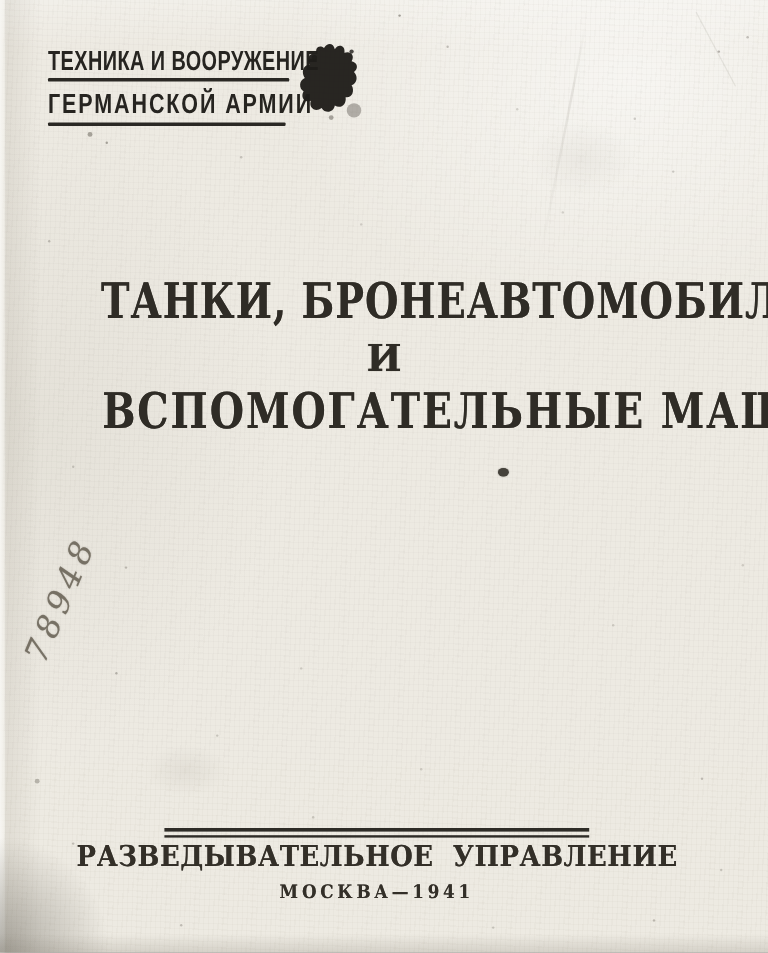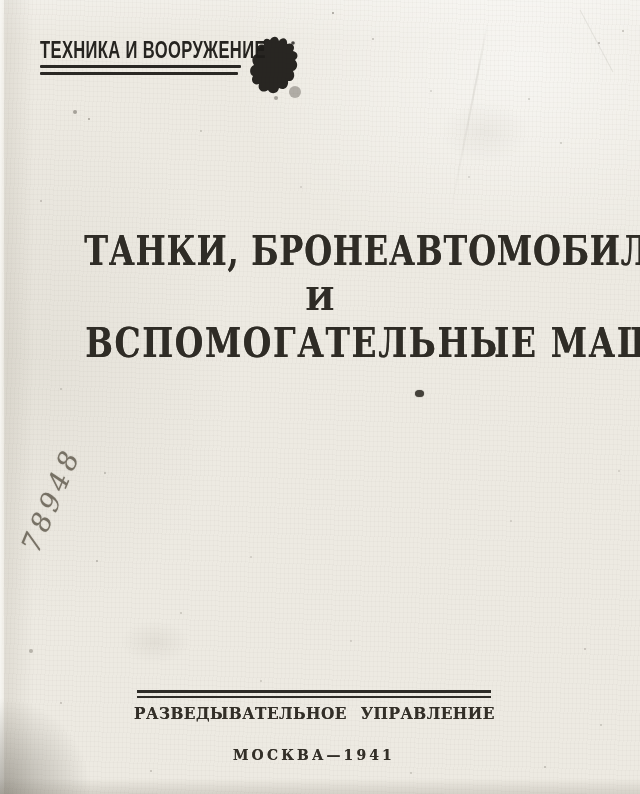--- a/index.html
+++ b/index.html
@@ -113,24 +113,24 @@
 
   
   .imprint{position:absolute;left:10px;top:690px;width:608px;text-align:center;
     color:#332f28;font-weight:bold;}
   .imprint-rules{width:354px;margin:0 auto 5px auto;}
   .imprint-rule.thick{height:3px;background:#2e2c27;}
   .imprint-rule.thin{height:2px;background:#2e2c27;margin-top:3px;}
   .imprint-line{white-space:nowrap;}
   .imprint-line .tx{display:inline-block;transform:scaleX(.9);transform-origin:center;
     text-shadow:0 0 .5px rgba(51,47,40,.7);}
-  .imprint-line.i1,.imprint-line.i2{font-size:17px;line-height:21.5px;}
+  .imprint-line.i1,.imprint-line.i2{font-size:24px;line-height:21.5px;}
   .imprint-line.i1 .tx{letter-spacing:.5px;word-spacing:9px;}
   .imprint-line.i2 .tx{letter-spacing:.5px;word-spacing:9px;}
-  .imprint-line.i3{font-size:15.5px;line-height:19px;margin-top:20px;}
+  .imprint-line.i3{font-size:15.5px;line-height:19px;margin-top:8px;}
   .imprint-line.i3 .tx{letter-spacing:3.5px;}
 </style>
 </head>
 <body>
 
 <div class="page">
 
   <div class="grain"></div>
   <div class="edge-left"></div>
   <div class="shade-left"></div>
@@ -140,20 +140,23 @@
   <div class="crease-2"></div>
   <div class="smudge-a"></div>
   <div class="smudge-b"></div>
   <div class="specks"></div>
 
   <header class="series">
     <div class="series-line l1">
       <span class="tx">ТЕХНИКА И ВООРУЖЕНИЕ</span>
     </div>
     <div class="series-rule r1"></div>
+    <div class="series-line l2">
+      <span class="tx">ГЕРМАНСКОЙ АРМИИ</span>
+    </div>
     <div class="series-rule r2"></div>
   </header>
 
   <svg class="ink-blot" width="56" height="70" viewBox="0 0 56 70" aria-hidden="true">
     <path fill="#1f1d1a" opacity="0.96" d="M21 6 C24 1 29 2 30 7 C33 2 39 4 38 10 C43 8 47 12 44 17
          C49 18 50 23 46 26 C50 30 48 36 44 37 C47 42 44 48 39 47
          C40 53 35 57 30 54 C29 60 22 61 19 56 C14 60 8 56 10 50
          C5 52 1 47 4 42 C0 40 0 33 5 31 C2 27 3 20 9 20
          C6 15 9 9 15 11 C13 6 17 3 21 6 Z"></path>
     <circle cx="13" cy="14" r="2.2" fill="#1f1d1a" opacity="0.85"></circle>

